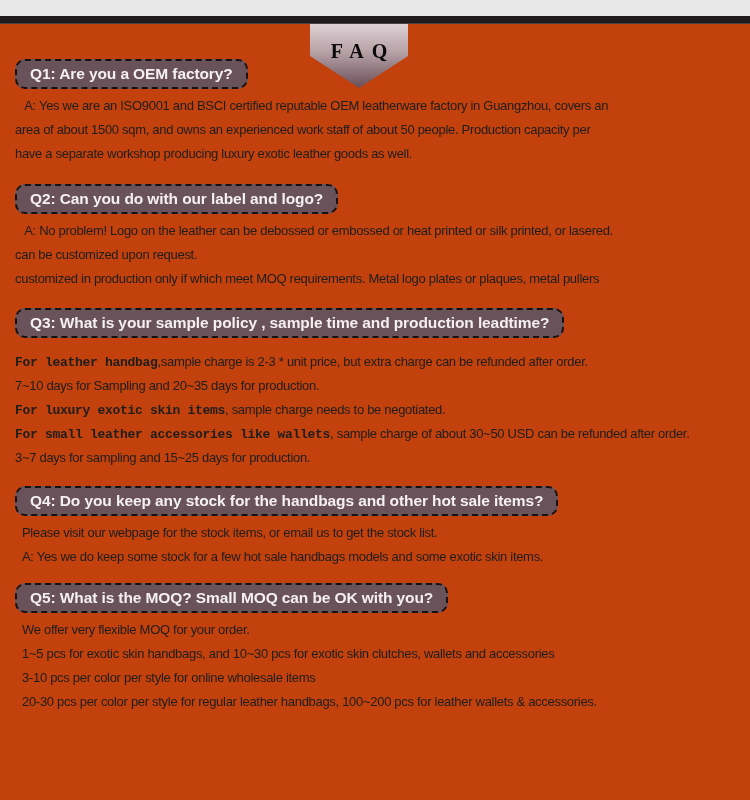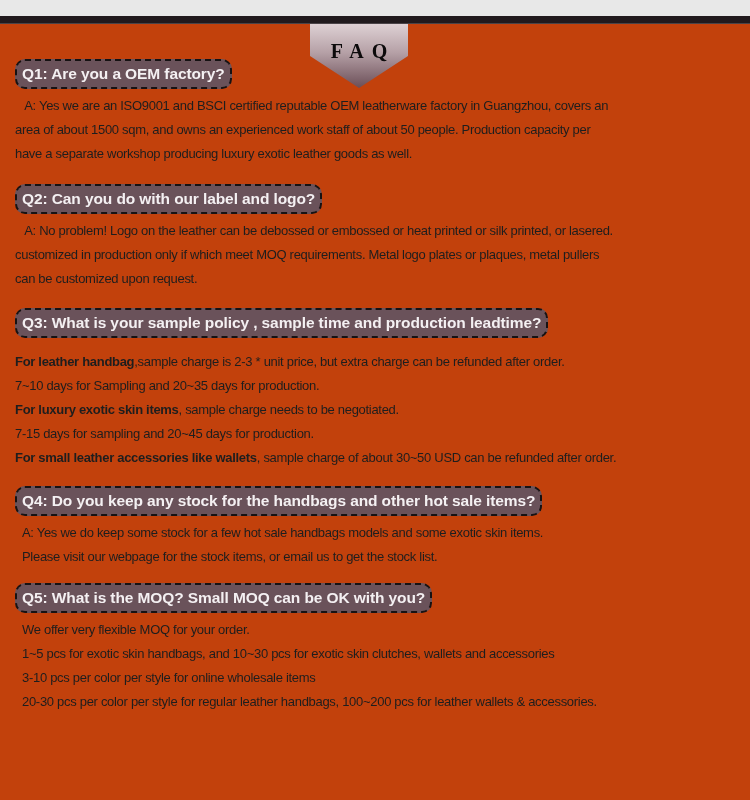--- a/index.html
+++ b/index.html
@@ -51,33 +51,33 @@
   .section { }
   .qh {
     width: fit-content;
     background: #6a525a;
     color: #f4f0f2;
     border: 2px dashed #161213;
     border-radius: 10px;
     font-weight: bold;
     font-size: 15.5px;
     line-height: 22px;
-    padding: 2px 5px;
+    padding: 2px 13px;
     letter-spacing: -0.1px;
   }
   .ans { margin-top: 5px; }
   .ln {
     white-space: pre;
     font-size: 13px;
     letter-spacing: -0.3px;
     line-height: 24px;
     height: 24px;
     color: #1e1e1e;
   }
-  .ln .b { font-weight: bold; }
+  .ln .b { font-weight: bold; font-family: Liberation Mono, monospace; }
   .s1 { margin-top: 43px; }
   .s2 { margin-top: 18px; }
   .s3 { margin-top: 17px; }
   .s3 .ans { margin-top: 12px; }
   .s4 { margin-top: 16px; }
   .s5 { margin-top: 14px; }
   .s4 .ans, .s5 .ans { padding-left: 7px; }
 </style>
 </head>
 <body>
@@ -97,41 +97,41 @@
         <div class="ln"><span>   A: Yes we are an ISO9001 and BSCI certified reputable OEM leatherware factory in Guangzhou, covers an</span></div>
         <div class="ln"><span>area of about 1500 sqm, and owns an experienced work staff of about 50 people. Production capacity per</span></div>
         <div class="ln"><span>have a separate workshop producing luxury exotic leather goods as well.</span></div>
       </div>
     </div>
 
     <div class="section s2">
       <div class="qh">Q2: Can you do with our label and logo?</div>
       <div class="ans">
         <div class="ln"><span>   A: No problem! Logo on the leather can be debossed or embossed or heat printed or silk printed, or lasered.</span></div>
+        <div class="ln"><span>can be customized upon request.</span></div>
         <div class="ln"><span>customized in production only if which meet MOQ requirements. Metal logo plates or plaques, metal pullers</span></div>
-        <div class="ln"><span>can be customized upon request.</span></div>
       </div>
     </div>
 
     <div class="section s3">
       <div class="qh">Q3: What is your sample policy , sample time and production leadtime?</div>
       <div class="ans">
         <div class="ln"><span class="b">For leather handbag</span><span>,sample charge is 2-3 * unit price, but extra charge can be refunded after order.</span></div>
         <div class="ln"><span>7~10 days for Sampling and 20~35 days for production.</span></div>
         <div class="ln"><span class="b">For luxury exotic skin items</span><span>, sample charge needs to be negotiated.</span></div>
-        <div class="ln"><span>7-15 days for sampling and 20~45 days for production.</span></div>
         <div class="ln"><span class="b">For small leather accessories like wallets</span><span>, sample charge of about 30~50 USD can be refunded after order.</span></div>
+        <div class="ln"><span>3~7 days for sampling and 15~25 days for production.</span></div>
       </div>
     </div>
 
     <div class="section s4">
       <div class="qh">Q4: Do you keep any stock for the handbags and other hot sale items?</div>
       <div class="ans">
+        <div class="ln"><span>Please visit our webpage for the stock items, or email us to get the stock list.</span></div>
         <div class="ln"><span>A: Yes we do keep some stock for a few hot sale handbags models and some exotic skin items.</span></div>
-        <div class="ln"><span>Please visit our webpage for the stock items, or email us to get the stock list.</span></div>
       </div>
     </div>
 
     <div class="section s5">
       <div class="qh">Q5: What is the MOQ? Small MOQ can be OK with you?</div>
       <div class="ans">
         <div class="ln"><span>We offer very flexible MOQ for your order.</span></div>
         <div class="ln"><span>1~5 pcs for exotic skin handbags, and 10~30 pcs for exotic skin clutches, wallets and accessories</span></div>
         <div class="ln"><span>3-10 pcs per color per style for online wholesale items</span></div>
         <div class="ln"><span>20-30 pcs per color per style for regular leather handbags, 100~200 pcs for leather wallets &amp; accessories.</span></div>

